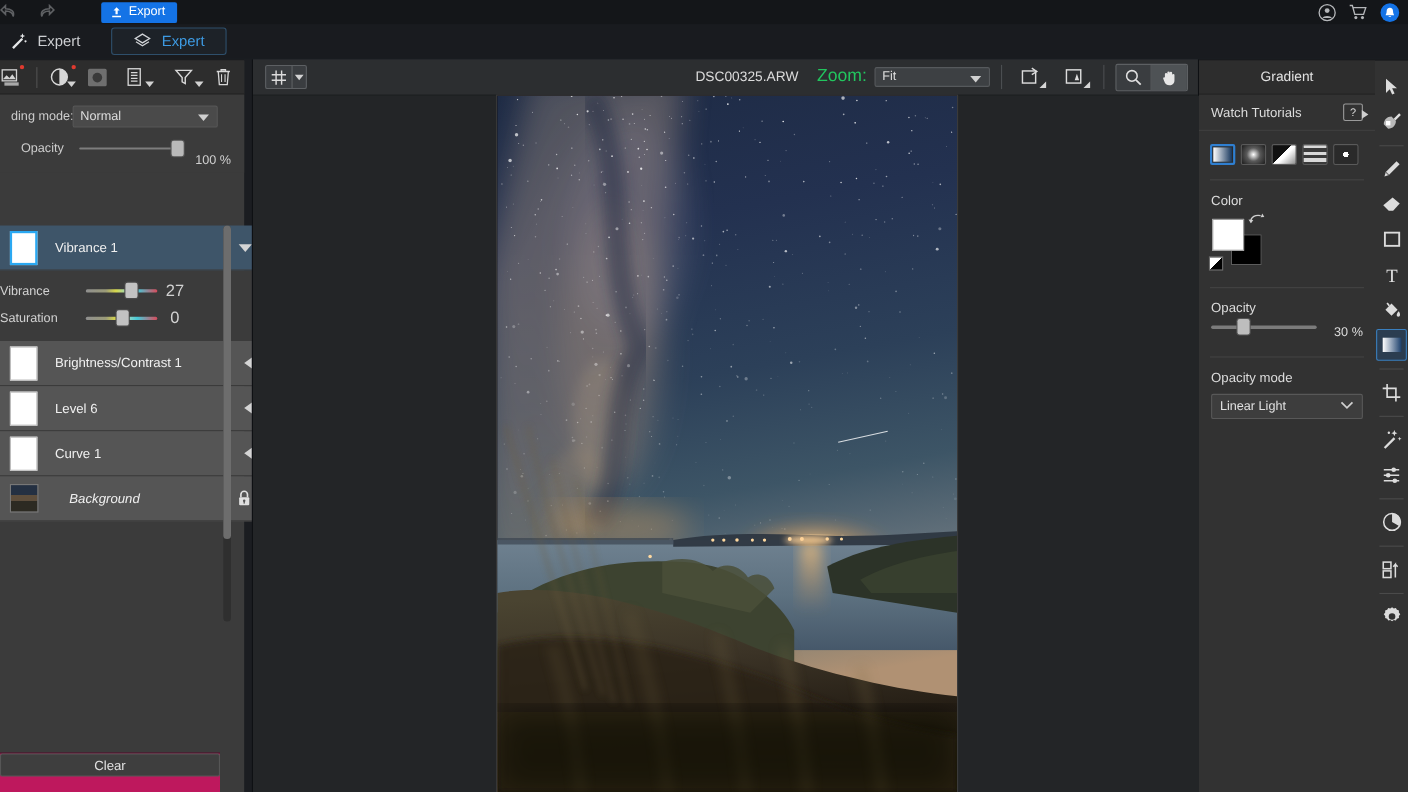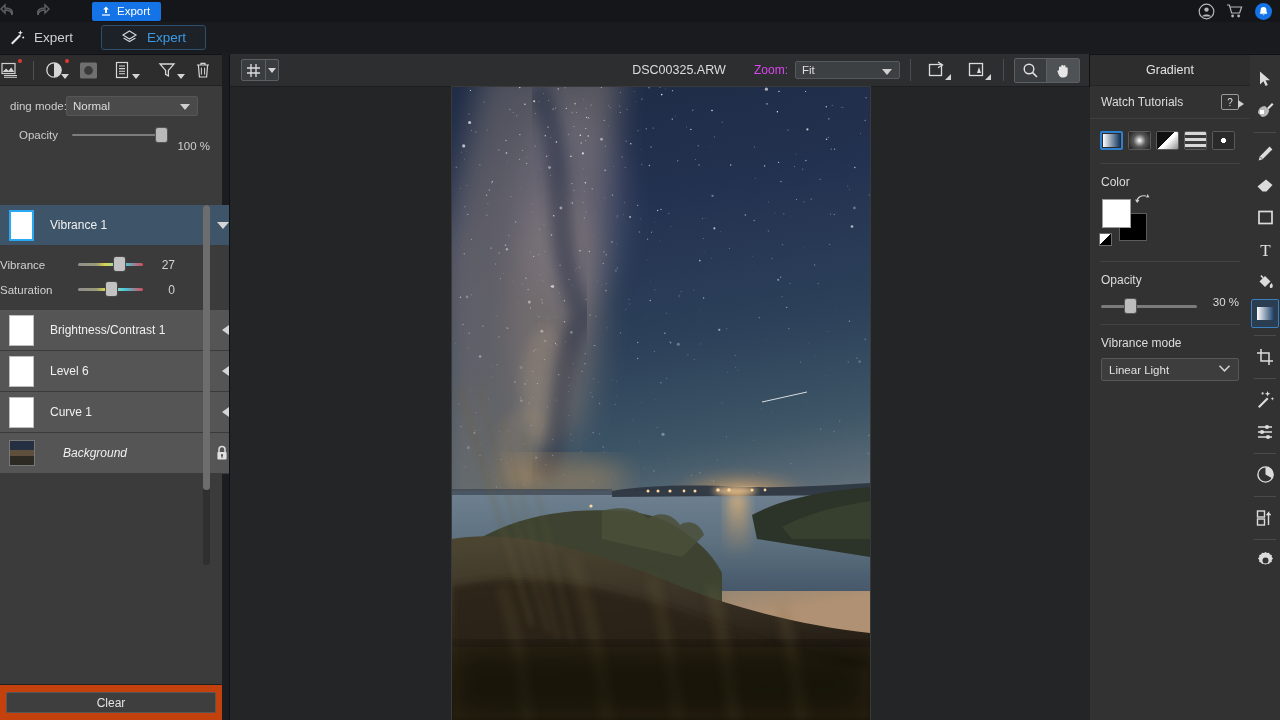--- a/index.html
+++ b/index.html
@@ -102,31 +102,31 @@
     border-left:6px solid transparent;border-right:6px solid transparent;border-top:7px solid #d5d5d5;
   }
   .adj-body{background:#3b3b3b;padding:6px 0 8px 0;}
   .adj-row{display:flex;align-items:center;height:25px;font-size:11.5px;color:#d2d2d2;}
   .adj-label{width:78px;padding-right:9px;}
   .adj-track{
     width:65px;height:3px;border-radius:2px;position:relative;
     background:linear-gradient(to right,#8f8f8f 0%,#9a9a78 28%,#d8d84a 42%,#9ad8c0 58%,#46c8d8 72%,#d84a5a 100%);
   }
   .adj-knob{position:absolute;width:11px;height:14px;background:#c2c2c2;border-radius:2px;top:-6px;box-shadow:0 0 0 1px #4a4a4a;}
-  .adj-val{width:46px;text-align:right;padding-right:14px;font-size:12px;color:#d2d2d2;}
+  .adj-val{width:46px;text-align:center;padding-right:14px;font-size:15px;color:#d2d2d2;}
   .lock-ico{margin-right:11px;}
 
   .lp-scroll{
     position:absolute;right:12px;top:150px;width:7px;height:360px;background:#2f2f2f;border-radius:4px;
   }
   .lp-scroll .thumb{position:absolute;top:0;left:0;width:7px;height:285px;background:#6d6d6d;border-radius:4px;}
 
   .clear-wrap{
-    position:absolute;left:0;bottom:0;width:222px;height:36px;background:#c2410c;
-    display:flex;align-items:center;justify-content:center;border-top:1px solid #202020;
+    position:absolute;left:0;bottom:0;width:200px;height:36px;background:#be185d;
+    display:flex;align-items:flex-start;justify-content:center;border-top:1px solid #202020;
   }
   .clear-btn{
     width:210px;height:21px;background:#3e3e3e;border:1px solid #565656;border-radius:2px;
     display:flex;align-items:center;justify-content:center;font-size:12px;color:#e2e2e2;
   }
 
   
   .canvasarea{
     position:absolute;left:229px;top:54px;width:861px;height:666px;background:#222426;
     border-left:1px solid #0e1013;border-right:1px solid #0e1013;
@@ -139,21 +139,21 @@
     margin-left:11px;display:flex;align-items:center;height:22px;
     border:1px solid #5d6063;border-radius:2px;background:#3a3d40;
   }
   .grid-btn .g1{width:23px;display:flex;align-items:center;justify-content:center;height:20px;}
   .grid-btn .g2{width:13px;display:flex;align-items:center;justify-content:center;height:20px;border-left:1px solid #5d6063;}
   .minicaret{border-left:4px solid transparent;border-right:4px solid transparent;border-top:5px solid #d3d3d3;}
   .doc-title{
     position:absolute;left:0;right:0;text-align:center;font-size:12.5px;color:#dcdcdc;pointer-events:none;padding-left:39px;
   }
   .zoom-grp{position:absolute;right:9px;display:flex;align-items:center;gap:0;}
-  .zoom-lbl{font-size:12px;color:#d946ef;margin-right:7px;}
+  .zoom-lbl{font-size:16px;color:#22c55e;margin-right:7px;}
   .zoom-select{
     width:105px;height:18px;background:#3d4043;border:1px solid #56595c;border-radius:2px;
     display:flex;align-items:center;padding:0 6px;font-size:11.5px;color:#dedede;position:relative;
   }
   .zoom-select .caret{position:absolute;right:7px;top:7px;
     border-left:5px solid transparent;border-right:5px solid transparent;border-top:6px solid #d0d0d0;}
   .tb-sep{width:1px;height:22px;background:#4b4e51;margin:0 10px;}
   .tb-btn{
     width:32px;height:23px;display:flex;align-items:center;justify-content:center;position:relative;
   }
@@ -200,21 +200,21 @@
   .gp.sel{border:2px solid #2f7fd1;padding:1px;}
   .gp .inner{width:100%;height:100%;}
   .rp-divider{height:1px;background:#434343;margin:13px 10px 0 10px;}
   .rp-sectlabel{padding:11px 0 0 11px;font-size:12px;color:#dcdcdc;}
   .colorswatch{position:relative;margin:10px 0 0 12px;width:48px;height:48px;}
   .sw-back{position:absolute;left:17px;top:14px;width:28px;height:28px;background:#000;border:1px solid #5c5c5c;}
   .sw-front{position:absolute;left:0;top:0;width:29px;height:29px;background:#fff;border:1px solid #9c9c9c;}
   .sw-mini{position:absolute;left:-3px;top:34px;width:13px;height:13px;
      background:linear-gradient(to bottom right,#fff 0 50%,#000 50% 100%);border:1px solid #6b6b6b;}
   .sw-swap{position:absolute;left:32px;top:-6px;}
-  .rp-slider-row{display:flex;align-items:flex-end;padding:0 11px;margin-top:9px;}
+  .rp-slider-row{display:flex;align-items:flex-start;padding:0 11px;margin-top:9px;}
   .rp-track{flex:1;height:3px;background:#7b7b7b;border-radius:2px;position:relative;}
   .rp-knob{position:absolute;width:11px;height:14px;background:#bdbdbd;border-radius:2px;top:-6px;box-shadow:0 0 0 1px #555;}
   .rp-val{width:42px;text-align:right;font-size:11.5px;color:#dcdcdc;}
   .rp-select{
     margin:8px 11px 0 11px;height:23px;background:#3d3d3d;border:1px solid #585858;border-radius:2px;
     display:flex;align-items:center;padding:0 7px;font-size:11.5px;color:#e0e0e0;position:relative;
   }
   .chev{position:absolute;right:7px;top:5px;}
 
   
@@ -1158,21 +1158,21 @@
     <div class="rp-sectlabel">Opacity</div>
     <div class="rp-slider-row">
       <div class="rp-track">
           <div class="rp-knob" id="rpOpacityKnob" style="left: calc(30% - 5px);"></div>
         </div>
       <span class="rp-val">30 %</span>
     </div>
 
     <div class="rp-divider" style="margin-top:16px;"></div>
 
-    <div class="rp-sectlabel">Vibrance mode</div>
+    <div class="rp-sectlabel">Opacity mode</div>
     <div class="rp-select">
       <span>Linear Light</span>
       <span class="chev">
         <svg width="13" height="9" viewBox="0 0 13 9">
             <path d="M1.5 1.8 L6.5 6.8 L11.5 1.8" fill="none" stroke="#cfcfcf" stroke-width="1.6"></path>
           </svg>
       </span>
     </div>
   </div>
 

